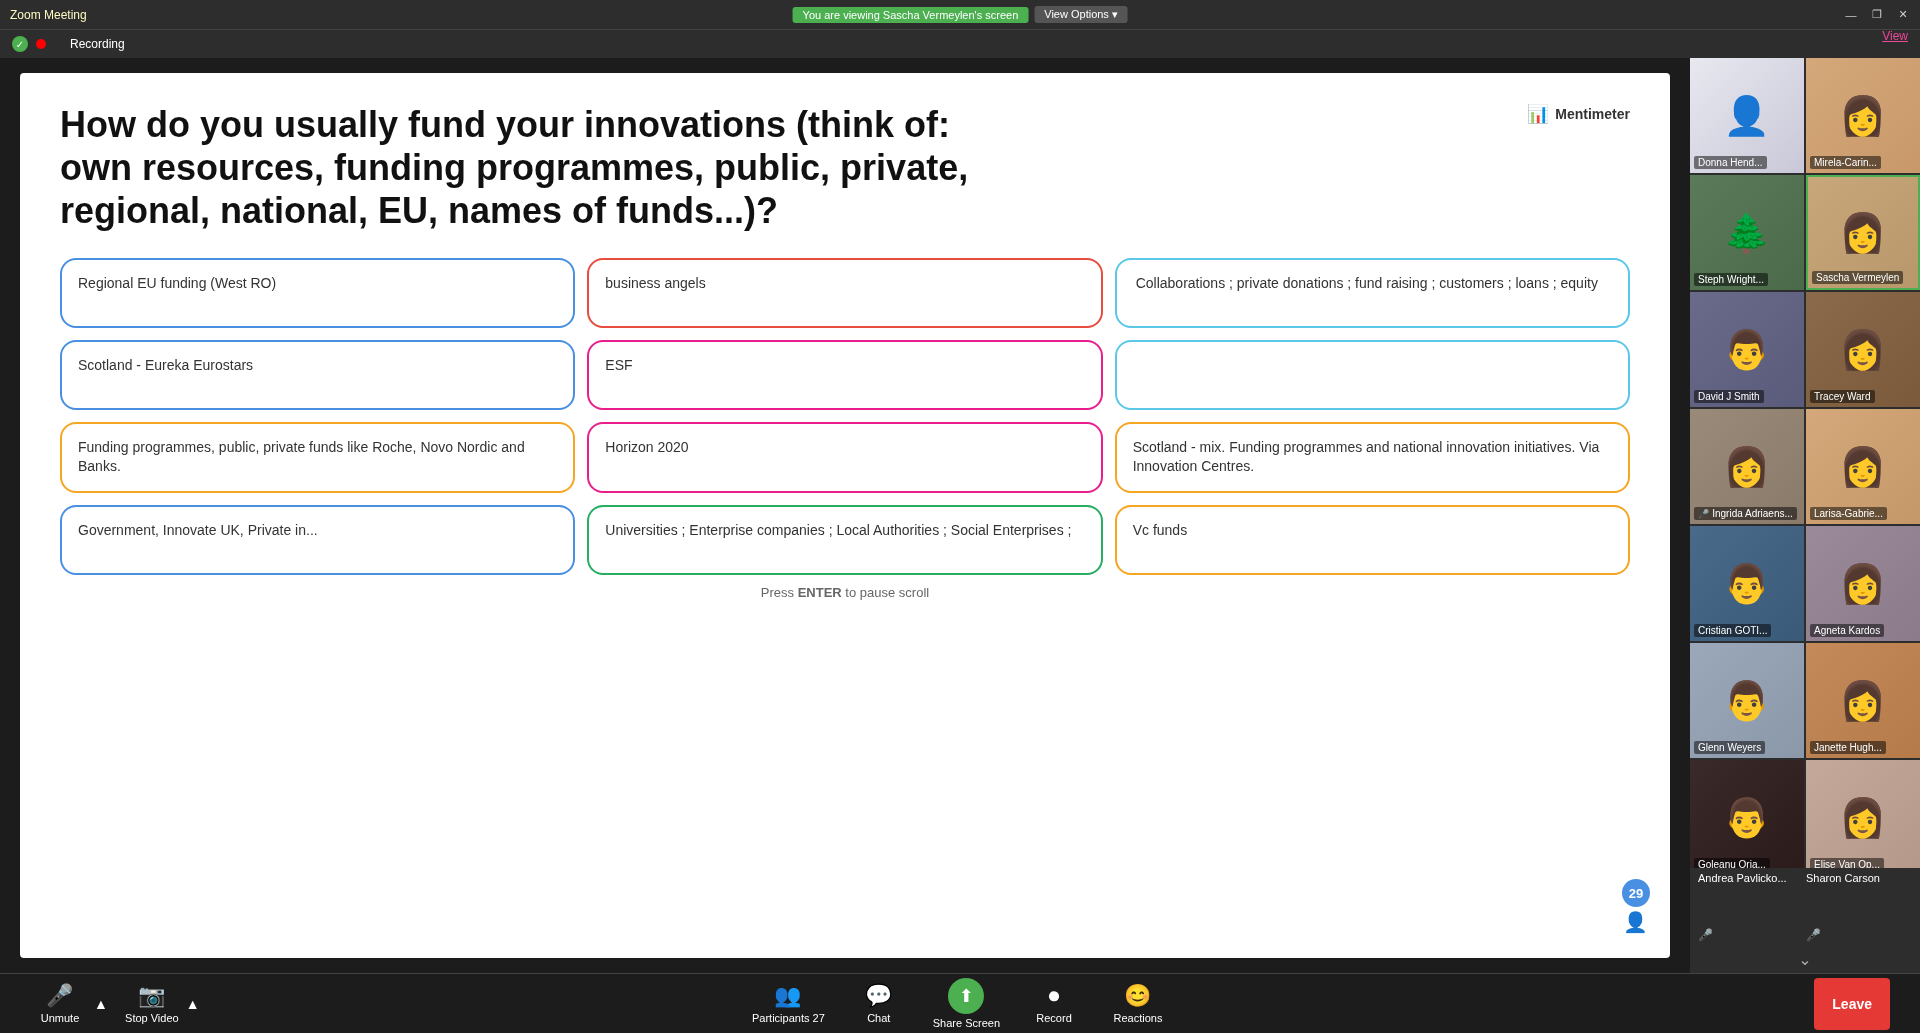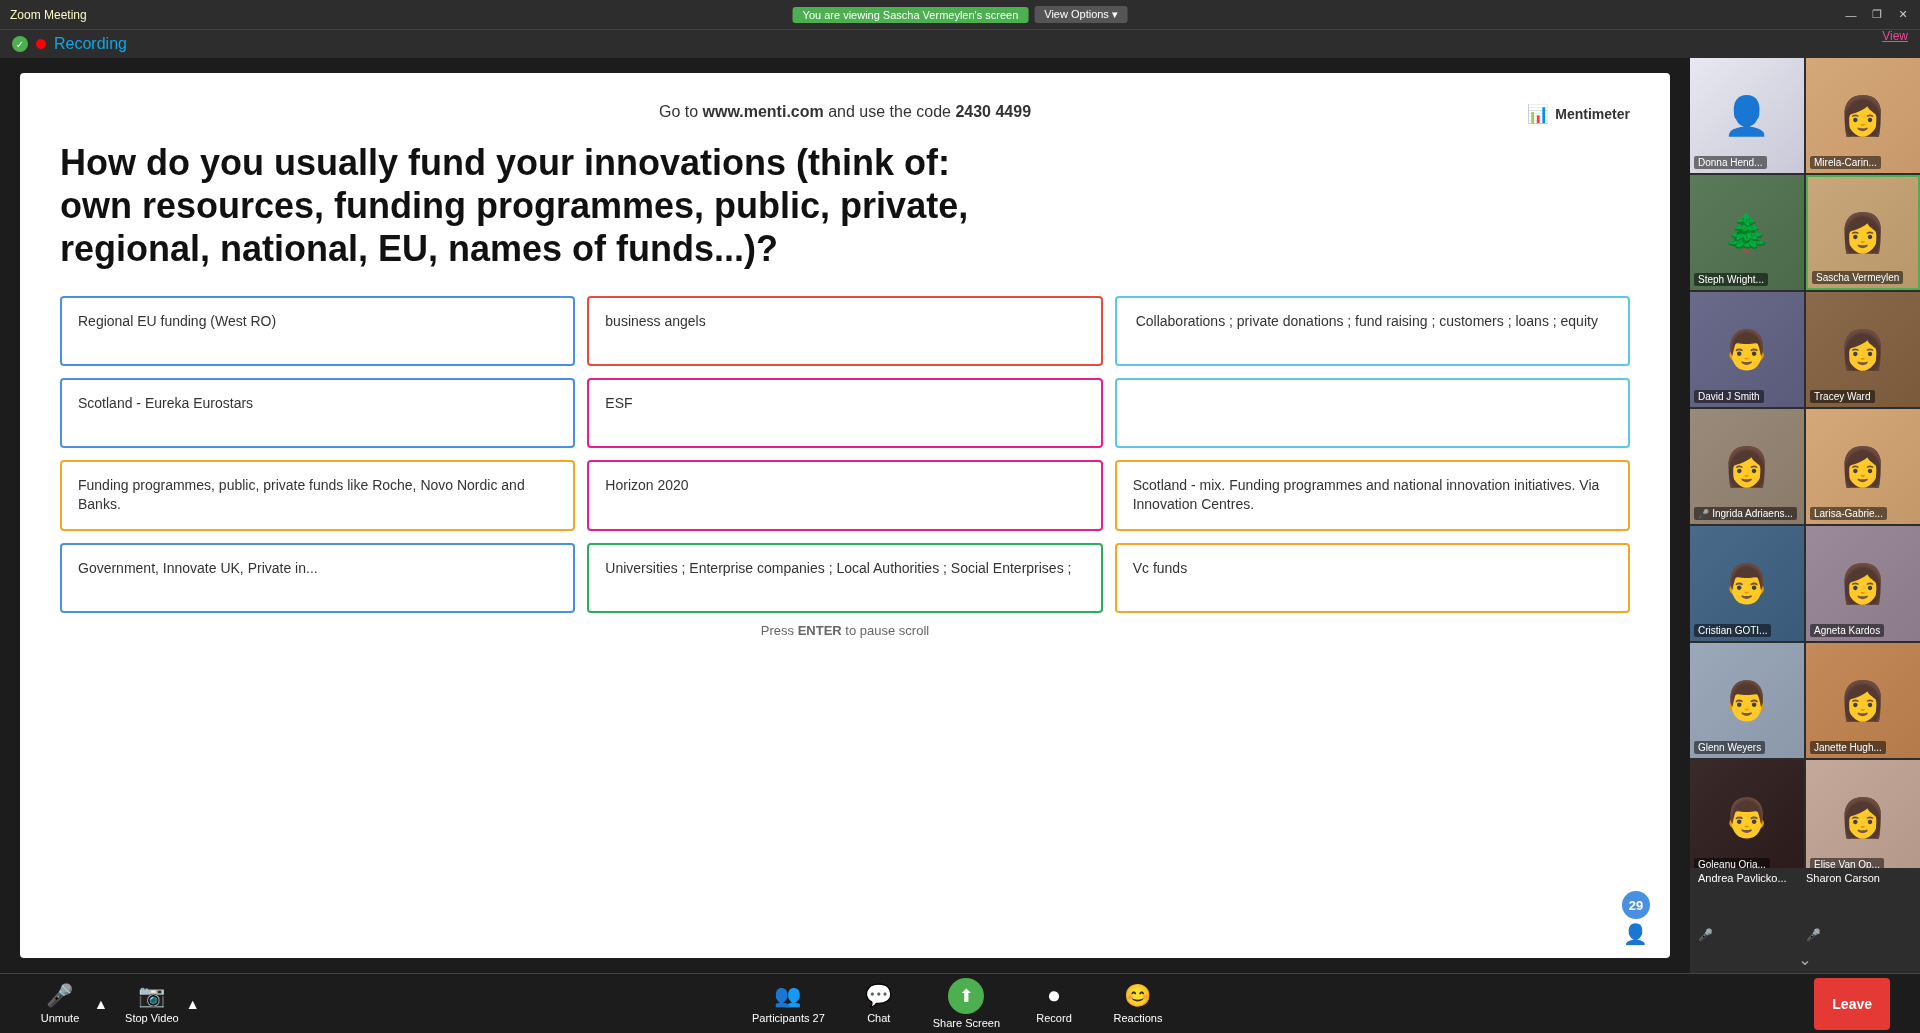--- a/index.html
+++ b/index.html
@@ -83,22 +83,23 @@
       padding: 0 12px;
       gap: 8px;
     }
     .recording-dot {
       width: 10px;
       height: 10px;
       border-radius: 50%;
       background: red;
     }
     .recording-text {
-      color: #0ea5e9;
-      font-size: 16px;
+      color: #ffffff;
+      font-size: 12px;
+      margin-left: 16px;
     }
     .view-btn {
       position: absolute;
       right: 12px;
       top: 29px;
       color: #ec4899;
       font-size: 12px;
       cursor: pointer;
       text-decoration: underline;
     }
@@ -163,21 +164,21 @@
 
     
     .cards-area {
       display: grid;
       grid-template-columns: 1fr 1fr 1fr;
       gap: 12px;
       overflow: hidden;
     }
     .response-card {
       border: 2px solid;
-      border-radius: 4px;
+      border-radius: 16px;
       padding: 14px 16px;
       font-size: 14px;
       color: #333;
       line-height: 1.4;
       min-height: 70px;
     }
     .card-blue { border-color: #4a90e2; }
     .card-red { border-color: #e74c3c; }
     .card-blue-light { border-color: #5bc8e8; padding-left: 19px; }
     .card-pink { border-color: #e91e8c; }
@@ -432,23 +433,20 @@
 <div class="main-area" style="display:flex; height:915px;">
 
   <div class="screen-area">
     <div class="menti-slide">
 
       <div class="menti-logo">
         <span class="menti-logo-icon">📊</span>
         <span>Mentimeter</span>
       </div>
 
-      <div class="menti-url">
-        Go to <strong>www.menti.com</strong> and use the code <strong>2430 4499</strong>
-      </div>
 
       <div class="menti-question">How do you usually fund your innovations (think of: own resources, funding programmes, public, private, regional, national, EU, names of funds...)?</div>
 
       <div class="cards-area" id="cards-container">
       <div class="response-card card-blue">Regional EU funding (West RO)</div>
           <div class="response-card card-red">business angels</div>
           <div class="response-card card-blue-light">Collaborations ; private donations ; fund raising ; customers ; loans ; equity</div>
           <div class="response-card card-blue">Scotland - Eureka Eurostars</div>
           <div class="response-card card-pink">ESF</div>
           <div class="response-card card-blue-light"></div>
@@ -457,21 +455,21 @@
           <div class="response-card card-orange">Scotland - mix. Funding programmes and national innovation initiatives. Via Innovation Centres.</div>
           <div class="response-card card-blue">Government, Innovate UK, Private in...</div>
           <div class="response-card card-green">Universities ; Enterprise companies ; Local Authorities ; Social Enterprises ;</div>
           <div class="response-card card-orange">Vc funds</div>
         </div>
 
       <div class="scroll-hint">
         Press <strong>ENTER</strong> to pause scroll
       </div>
 
-      <div style="position:absolute; bottom:12px; right:20px; display:flex; flex-direction:column; align-items:center; gap:3px;">
+      <div style="position:absolute; bottom:24px; right:20px; display:flex; flex-direction:column; align-items:center; gap:3px;">
         <div class="counter-badge">29</div>
         <span style="color:#666; font-size:20px;">👤</span>
       </div>
     </div>
   </div>
 
   <div class="participants-sidebar">
     <div class="participants-grid" id="participants-grid">
     <div class="participant-tile tile-height">
           <div class="photo-bg photo-donna">

